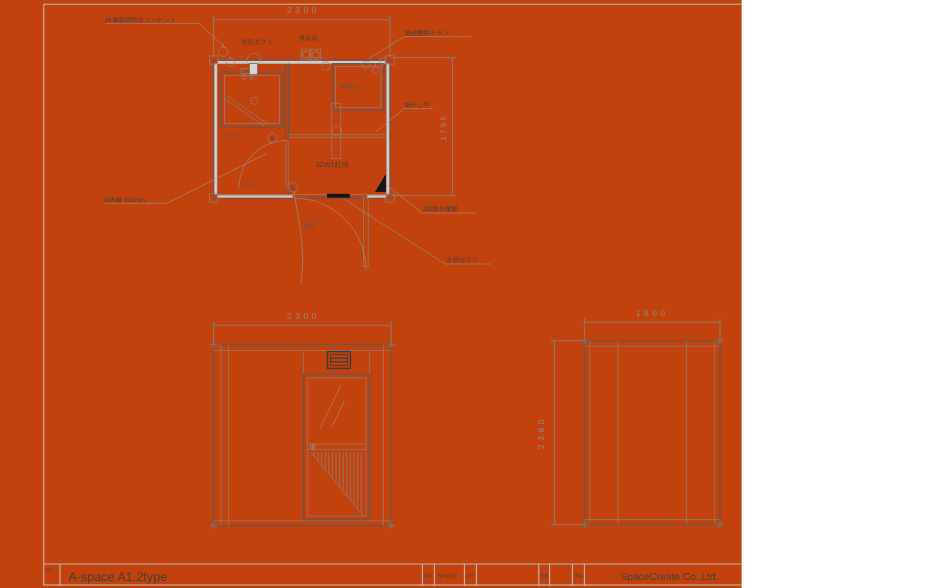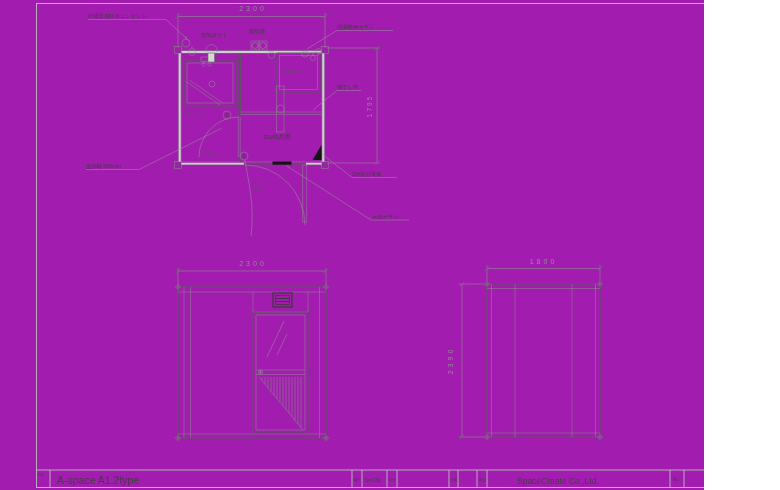--- a/index.html
+++ b/index.html
@@ -1,16 +1,16 @@
 <!DOCTYPE html>
 <html><head>
 <meta charset="utf-8">
 <style>
   html,body{margin:0;padding:0;background:#fff;}
-  .page{position:relative;width:704px;height:490px;background:#a21caf;overflow:hidden;
+  .page{position:relative;width:618px;height:490px;background:#c2410c;overflow:hidden;
         font-family:"Liberation Sans","DejaVu Sans",sans-serif;}
   svg text{font-family:"Liberation Sans","DejaVu Sans",sans-serif;fill:#3f3f3f;}
   .ln{stroke:#5a5a5a;stroke-width:0.9;fill:none;}
   .ln2{stroke:#8a8a8a;stroke-width:0.55;fill:none;}
   .thin{stroke:#9a9a9a;stroke-width:0.5;fill:none;}
   .frame{stroke:#bdbdbd;stroke-width:0.9;fill:none;}
   .dimline{stroke:#8f8f8f;stroke-width:0.6;fill:none;}
   .tick{stroke:#6a6a6a;stroke-width:0.8;fill:none;}
   .dimtxt{fill:#8f8f8f;font-size:7px;letter-spacing:3px;}
   .lbl{font-size:5.3px;fill:#3f3f3f;}

